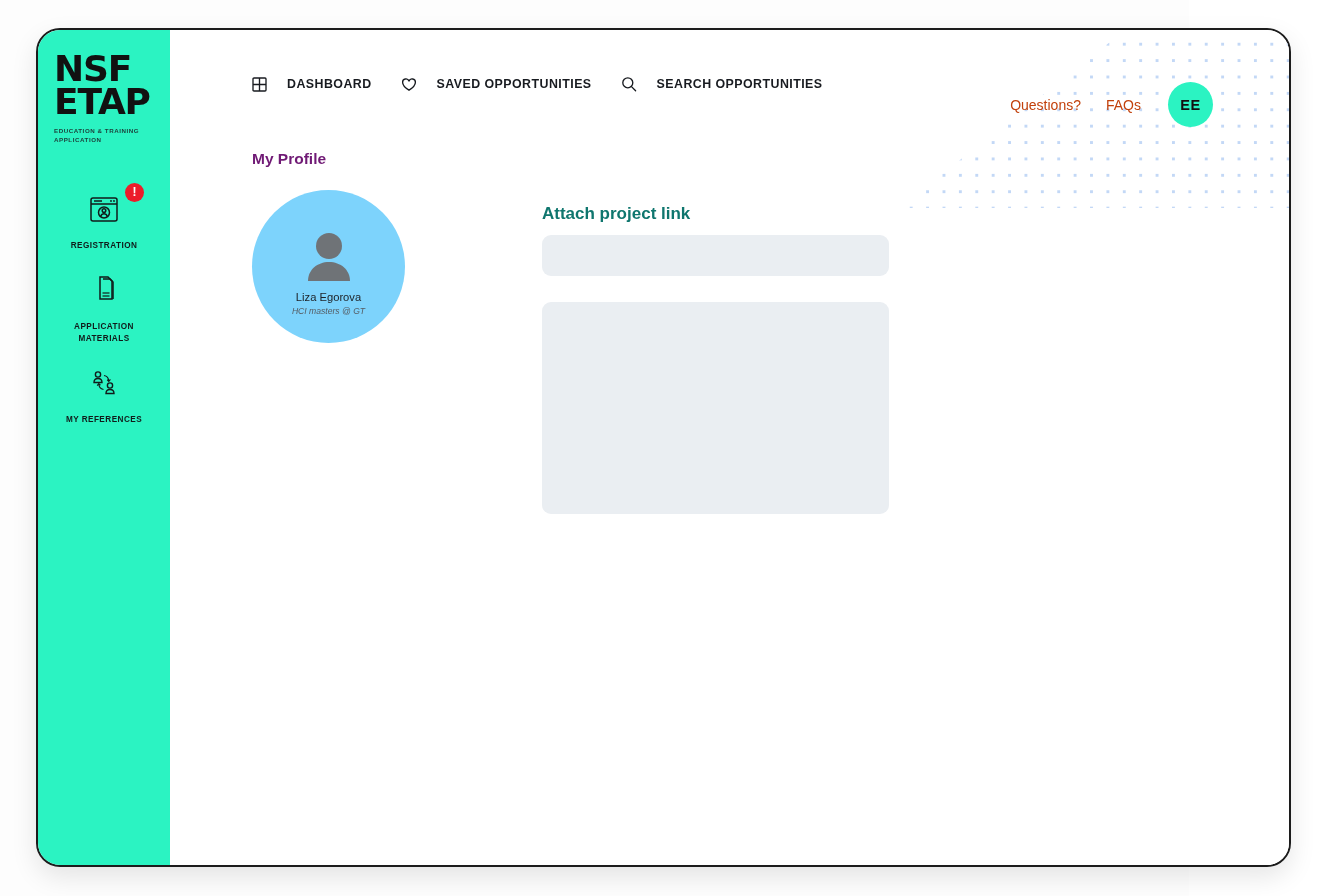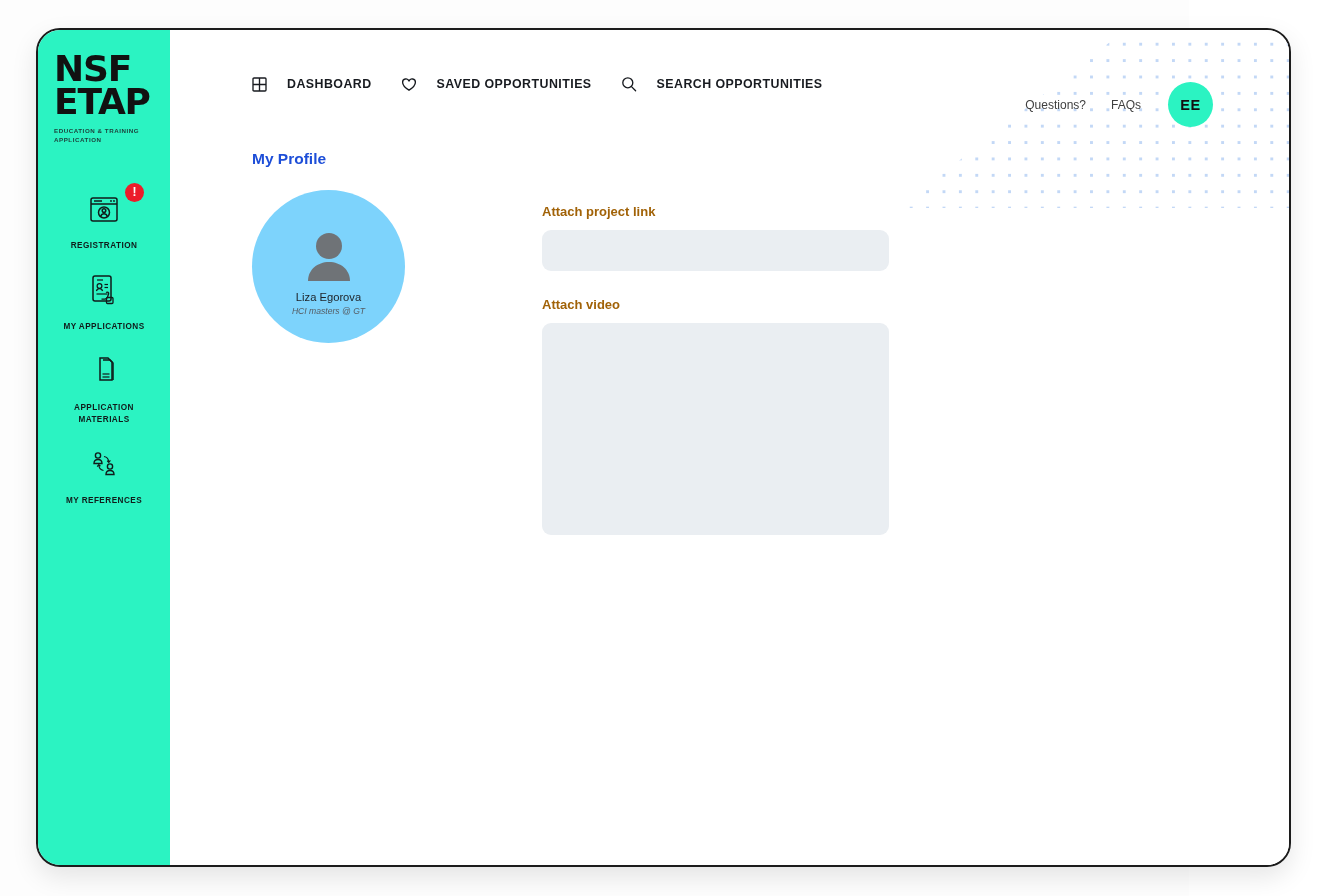--- a/index.html
+++ b/index.html
@@ -168,22 +168,22 @@
 
   #user-area {
     position: absolute;
     right: 76px;
     top: 52px;
     display: flex;
     align-items: center;
     gap: 25px;
   }
   .util-link {
-    font-size: 12px;
-    color: #404040;
+    font-size: 14px;
+    color: #c2410c;
     cursor: pointer;
     white-space: nowrap;
   }
   #avatar-badge {
     width: 45px;
     height: 45px;
     border-radius: 50%;
     background: #2bf3c2;
     display: flex;
     align-items: center;
@@ -201,21 +201,21 @@
     position: absolute;
     left: 0;
     top: 120px;
     width: 100%;
     padding: 0 0 0 82px;
   }
 
   #page-title {
     font-size: 15.5px;
     font-weight: bold;
-    color: #1d4ed8;
+    color: #701a75;
     margin-bottom: 22px;
   }
 
   #body-grid {
     display: flex;
     align-items: flex-start;
   }
 
   
   #profile-col { width: 290px; flex: 0 0 290px; }
@@ -240,23 +240,23 @@
     font-size: 8.6px;
     color: #555b62;
     margin-top: 2px;
     font-style: italic;
   }
 
   
   #form-col { flex: 1 1 auto; padding-top: 14px; }
   .field-block { margin-bottom: 26px; }
   .field-label {
-    font-size: 13px;
-    font-weight: bold;
-    color: #a16207;
+    font-size: 17px;
+    font-weight: bold;
+    color: #0f766e;
     margin-bottom: 11px;
   }
   .dropzone {
     background: #eaeef2;
     border-radius: 9px;
   }
   .dz-link  { width: 347px; height: 41px; }
   .dz-video { width: 347px; height: 212px; }
 
   .photo-row { display: flex; gap: 35px; }
@@ -292,36 +292,20 @@
               <circle cx="24" cy="9" r="0.9" fill="#101b1a" stroke="none"></circle>
               <circle cx="27" cy="9" r="0.9" fill="#101b1a" stroke="none"></circle>
               <circle cx="17" cy="20.5" r="5.5"></circle>
               <circle cx="17" cy="18.6" r="1.8"></circle>
               <path d="M13.6 24.4c.7-1.8 2-2.7 3.4-2.7s2.7.9 3.4 2.7"></path>
             </svg>
           </span>
           <div class="nav-label">REGISTRATION</div>
         </div>
 
-        <div class="nav-item">
-          <span class="nav-icon">
-            <svg width="34" height="34" viewBox="0 0 34 34" fill="none" stroke="#101b1a" stroke-width="1.5">
-              <rect x="6" y="3" width="18" height="25" rx="2"></rect>
-              <line x1="10" y1="7" x2="16" y2="7" stroke-width="1.2"></line>
-              <circle cx="12.5" cy="13" r="2.4" stroke-width="1.2"></circle>
-              <path d="M9.4 18c.5-1.6 1.7-2.4 3.1-2.4s2.6.8 3.1 2.4" stroke-width="1.2"></path>
-              <line x1="17.5" y1="11.5" x2="21" y2="11.5" stroke-width="1.2"></line>
-              <line x1="17.5" y1="14.5" x2="21" y2="14.5" stroke-width="1.2"></line>
-              <line x1="9.5" y1="21" x2="20.5" y2="21" stroke-width="1.2"></line>
-              <path d="M19 19.5c1.6-1 3.1.1 2.6 1.6l-1.2 3.2c-.4 1.1-1.4 1.8-2.6 1.8h-3.3" stroke-width="1.3"></path>
-              <rect x="19.5" y="24.5" width="6.5" height="6" rx="1" stroke-width="1.3"></rect>
-            </svg>
-          </span>
-          <div class="nav-label">MY APPLICATIONS</div>
-        </div>
 
         <div class="nav-item">
           <span class="nav-icon">
             <svg width="34" height="34" viewBox="0 0 34 34" fill="none" stroke="#101b1a" stroke-width="1.5">
               <path d="M13 4h8l4 4v18h-12z"></path>
               <path d="M16 6h7l3 3v17"></path>
               <line x1="15.5" y1="20" x2="22.5" y2="20" stroke-width="1.2"></line>
               <line x1="15.5" y1="23" x2="22.5" y2="23" stroke-width="1.2"></line>
             </svg>
           </span>
@@ -418,21 +402,20 @@
           </div>
 
           <div id="form-col">
 
             <div class="field-block">
               <div class="field-label">Attach project link</div>
               <input class="dropzone dz-link" type="text" style="border: none; outline: none; padding: 0px 14px; font-family: &quot;Liberation Sans&quot;, sans-serif; font-size: 13px; color: rgb(26, 29, 34);" placeholder="">
             </div>
 
             <div class="field-block">
-              <div class="field-label">Attach video</div>
               <div class="dropzone dz-video"></div>
             </div>
 
 
           </div>
         </div>
       </main>
 
     </section>
   </div>

